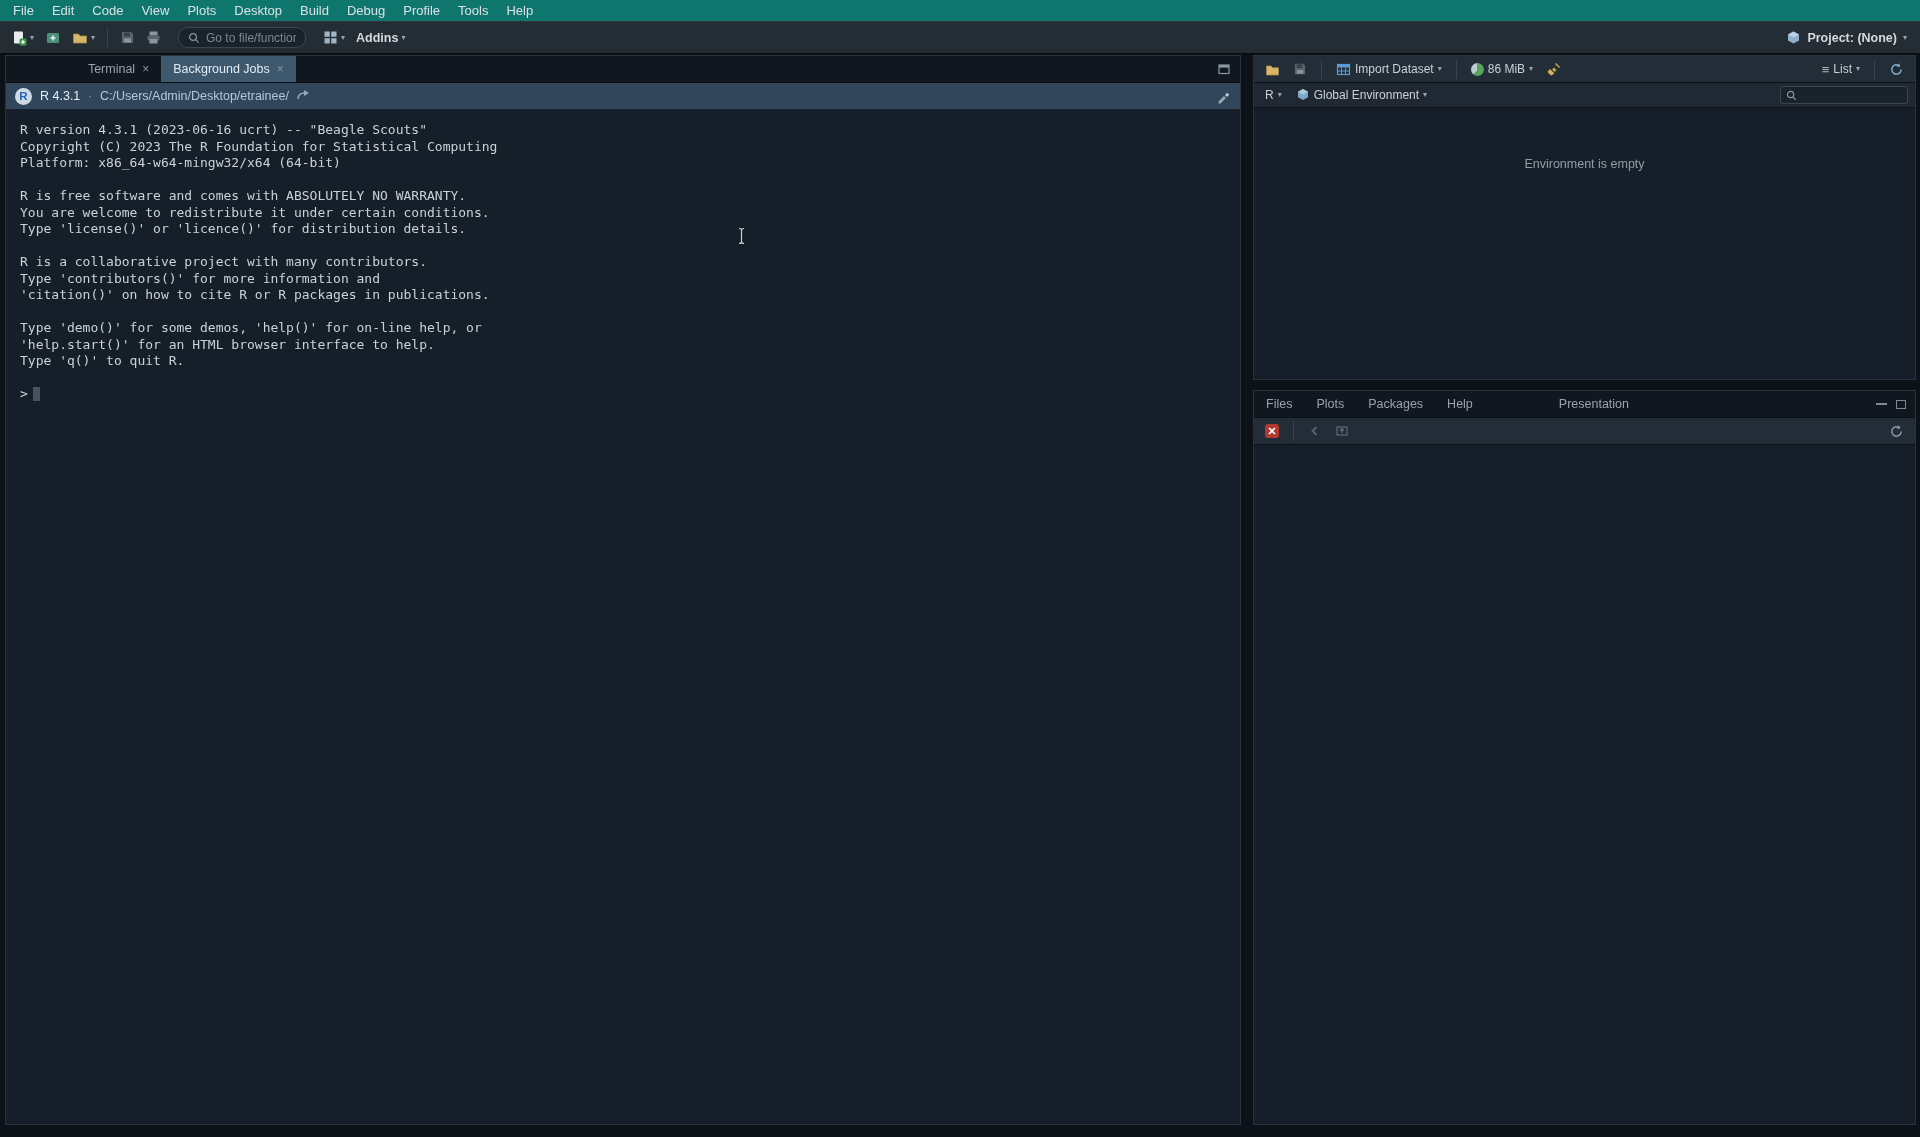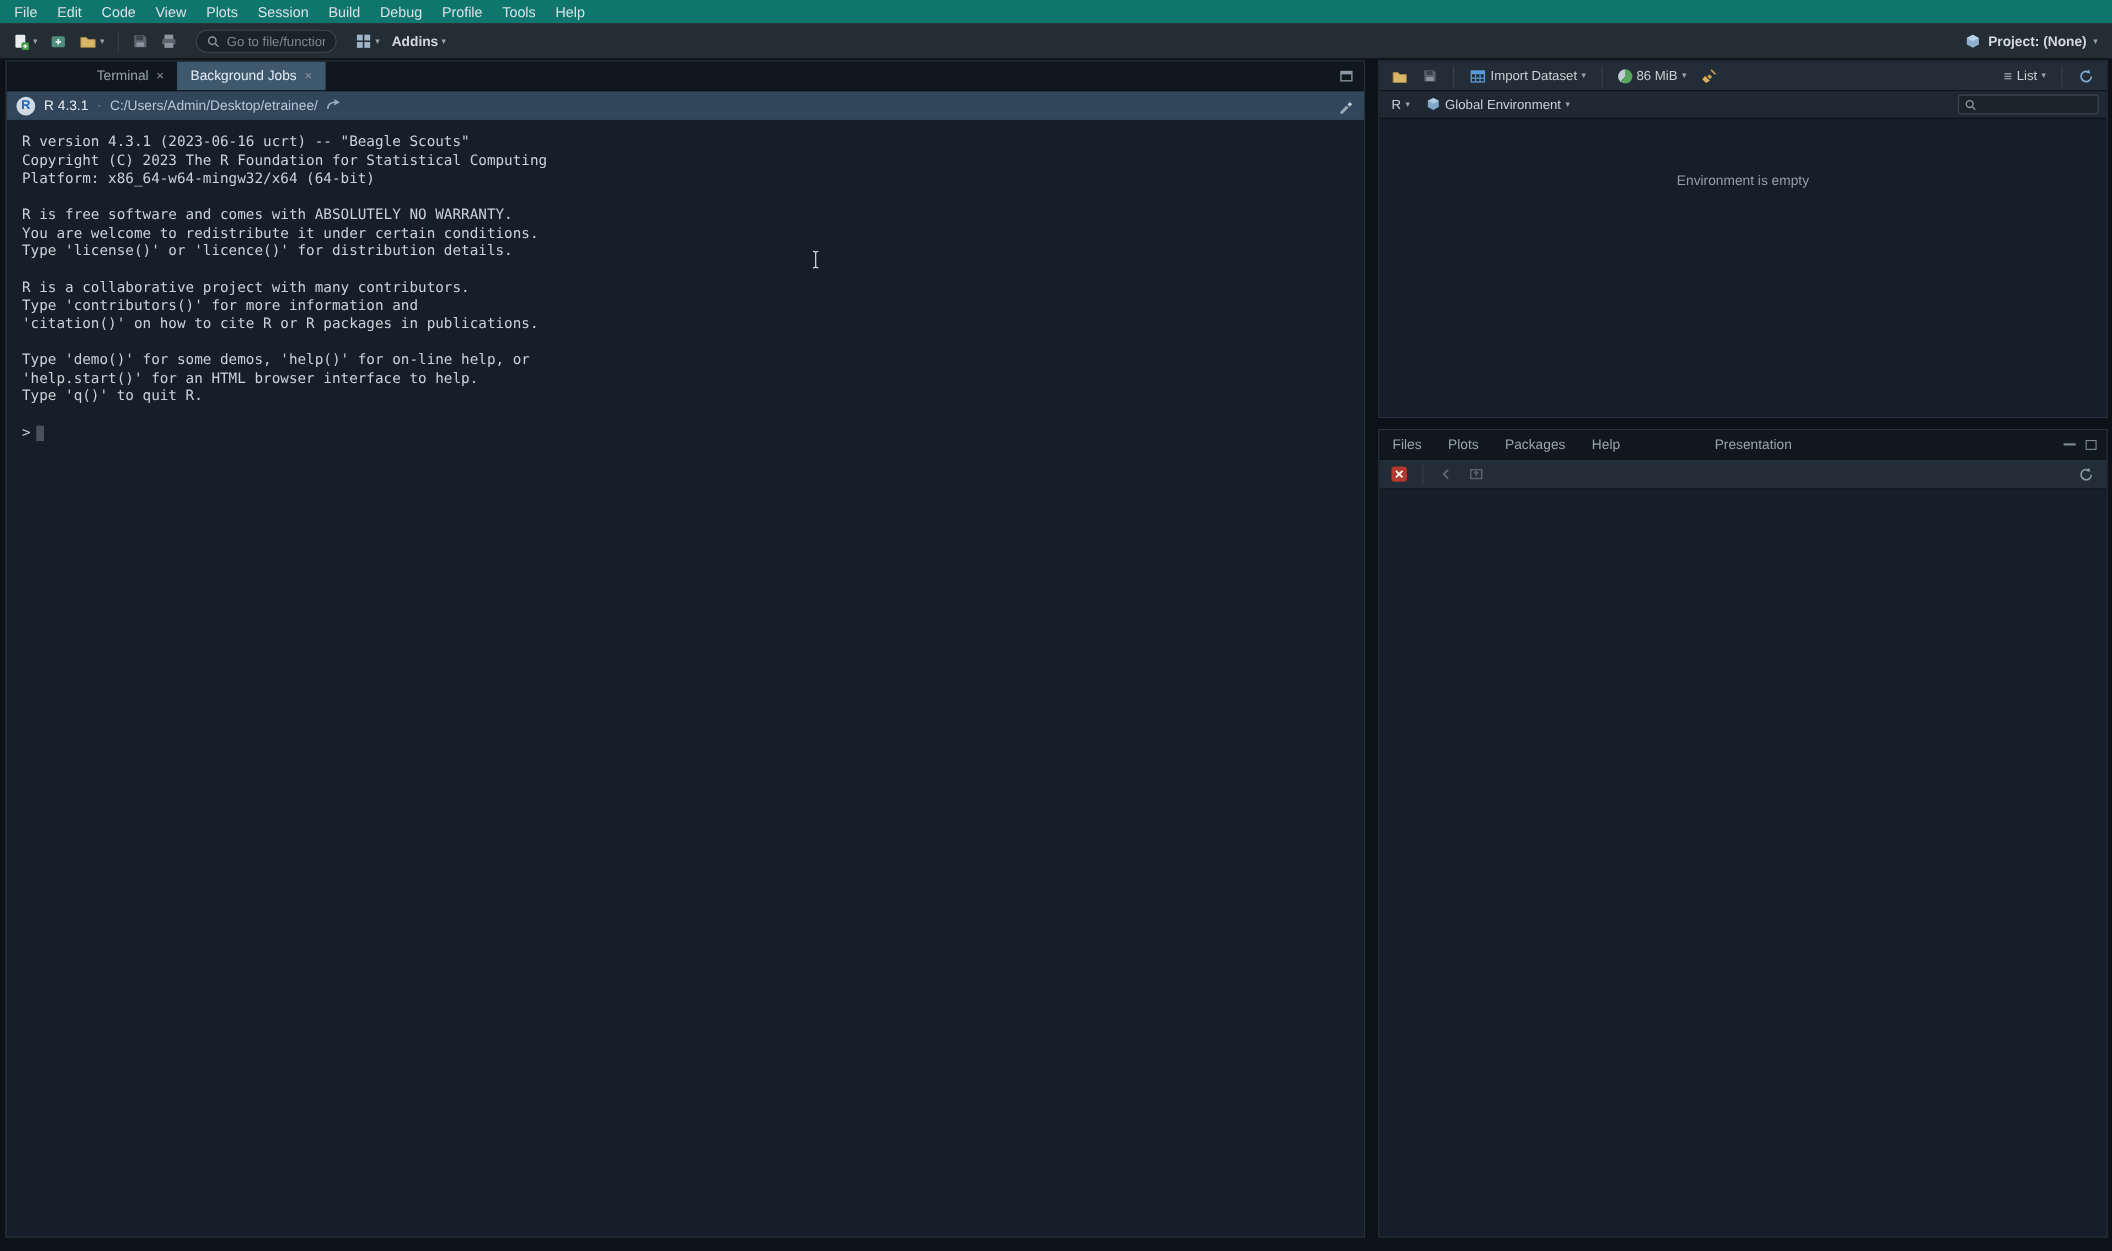--- a/index.html
+++ b/index.html
@@ -125,21 +125,21 @@
 <body>
 
 <div class="app">
 
   <div class="menubar">
     <span class="menu-item">File</span>
     <span class="menu-item">Edit</span>
     <span class="menu-item">Code</span>
     <span class="menu-item">View</span>
     <span class="menu-item">Plots</span>
-    <span class="menu-item">Session</span>
+    <span class="menu-item">Desktop</span>
     <span class="menu-item">Build</span>
     <span class="menu-item">Debug</span>
     <span class="menu-item">Profile</span>
     <span class="menu-item">Tools</span>
     <span class="menu-item">Help</span>
   </div>
 
   <div class="toolbar">
     <span class="tbtn">
       <svg width="16" height="16" viewBox="0 0 16 16">

